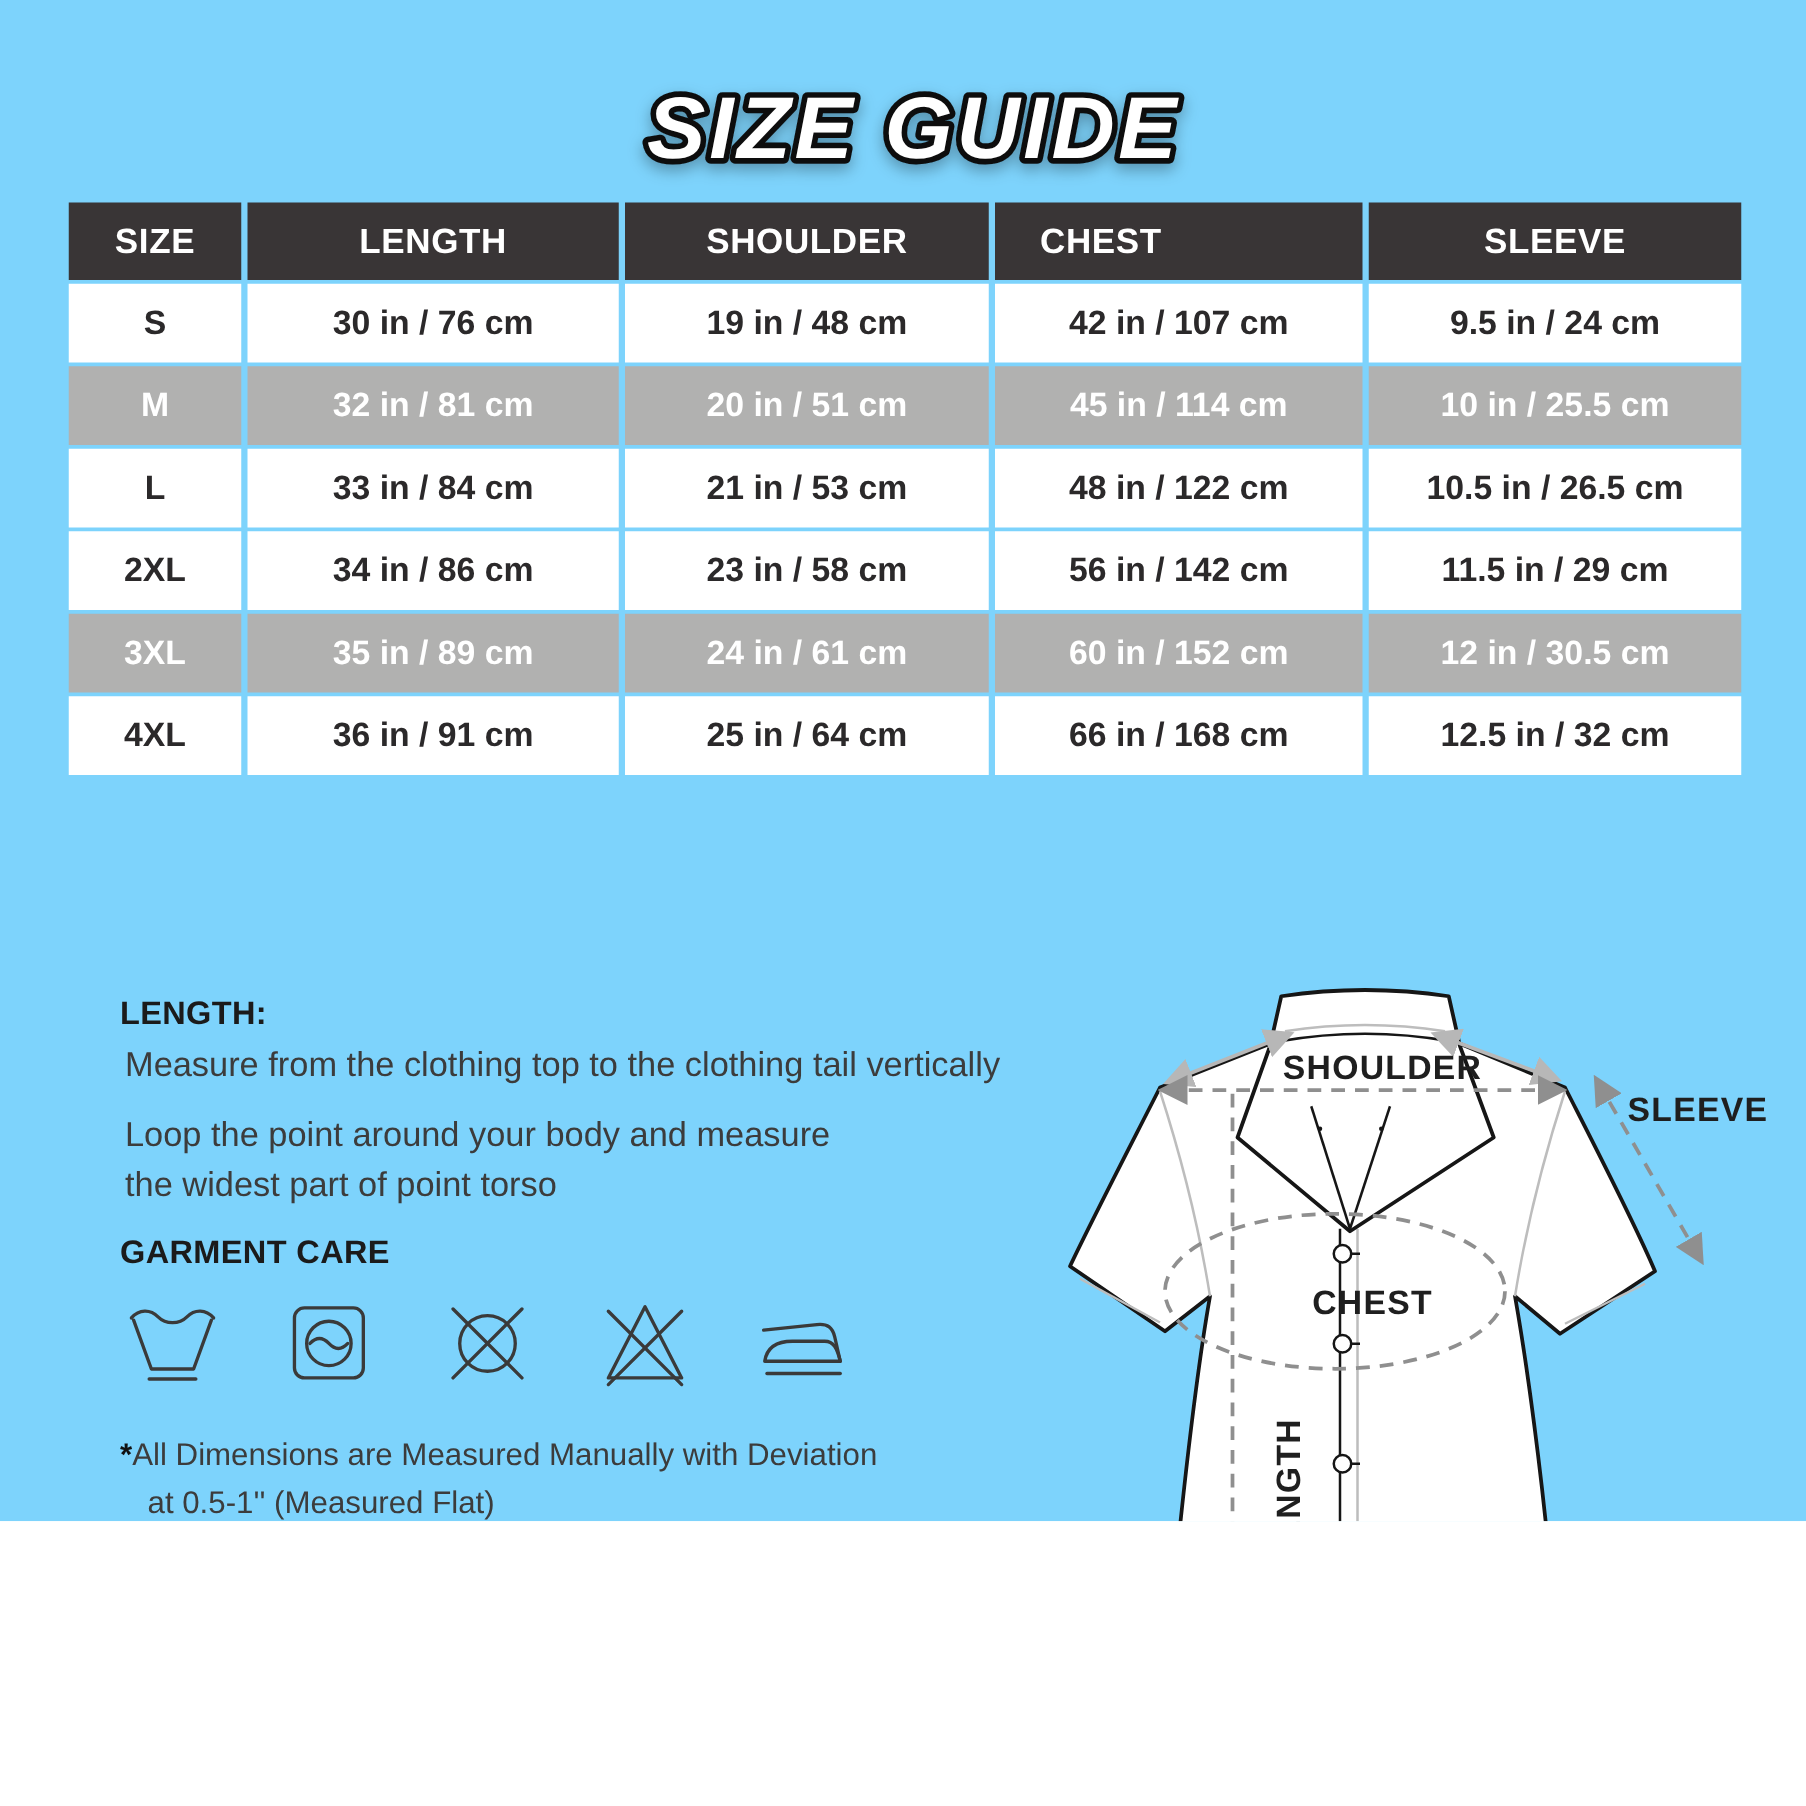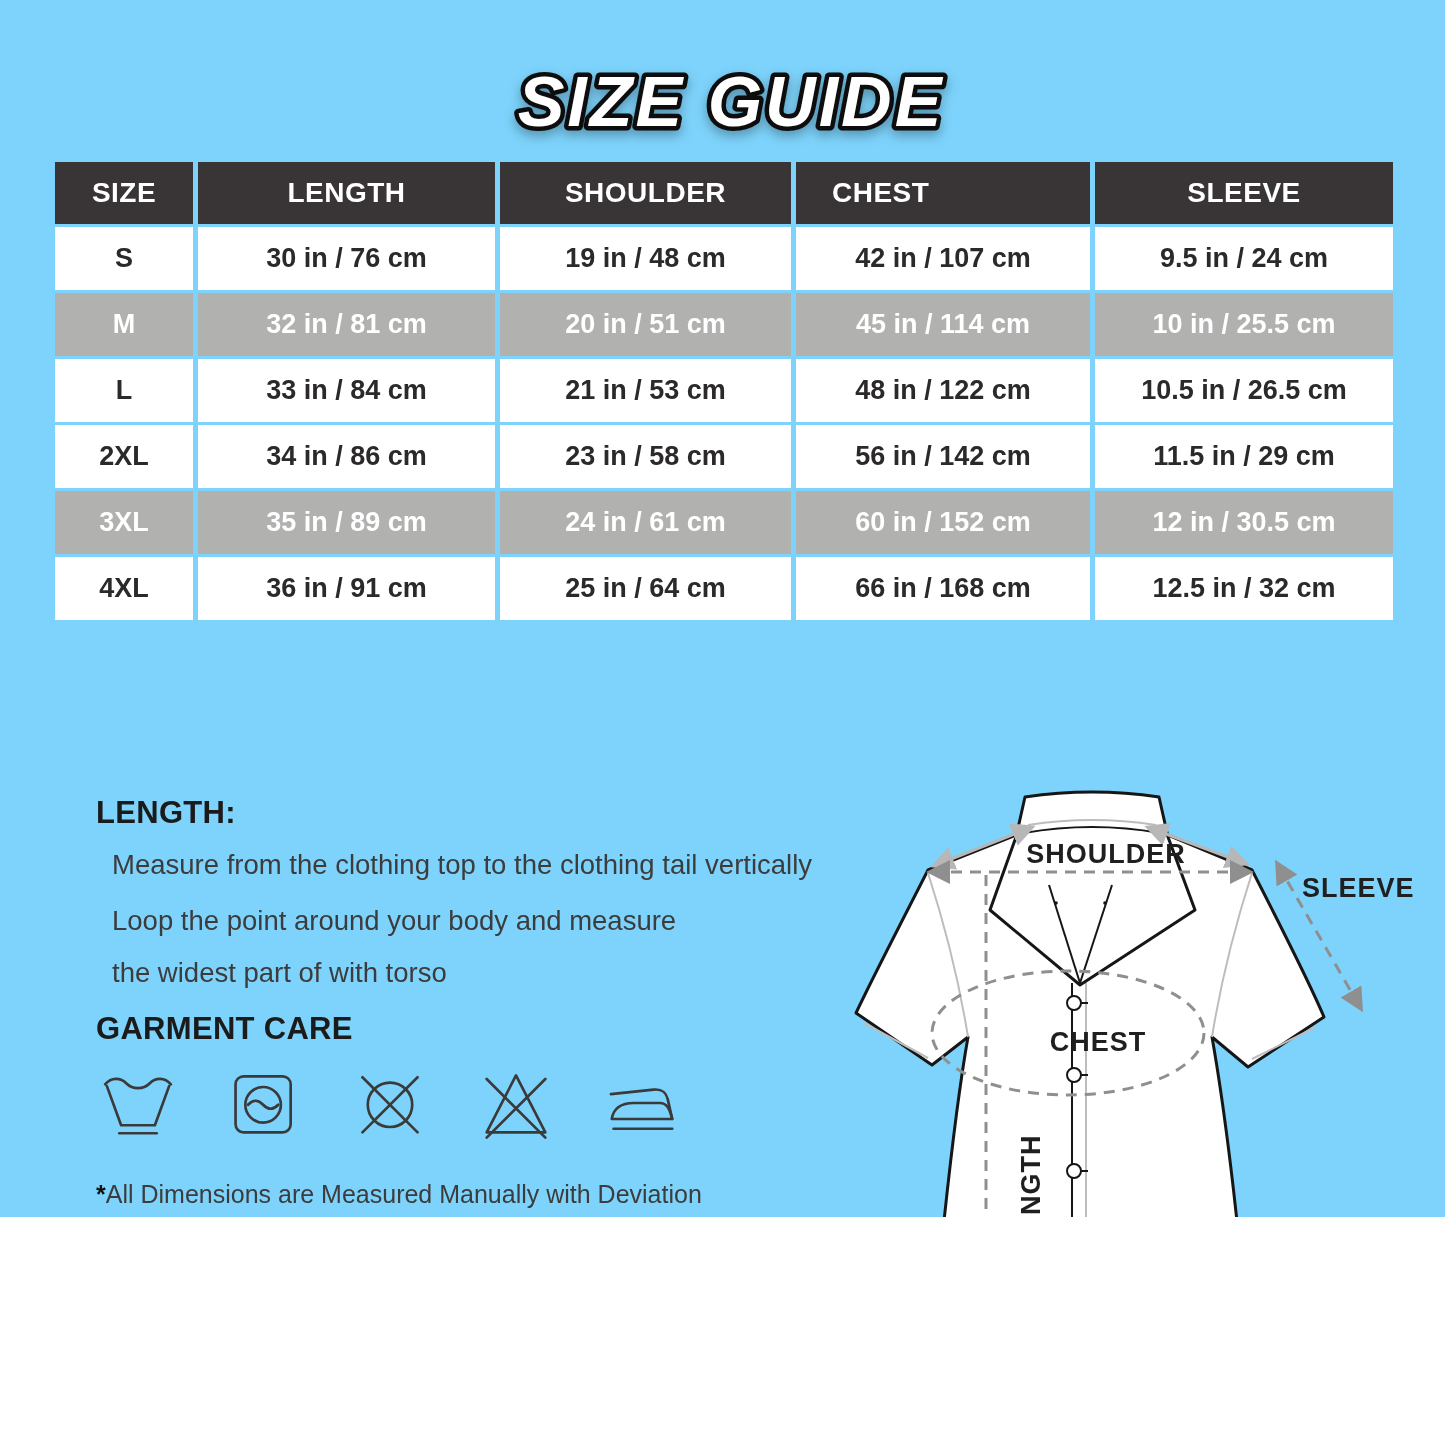--- a/index.html
+++ b/index.html
@@ -13,22 +13,22 @@
   table.size-table{position:absolute;left:50px;top:159px;border-collapse:separate;border-spacing:5px 3px;table-layout:fixed;}
   table.size-table th,table.size-table td{font-weight:bold;text-align:center;vertical-align:middle;padding:0;}
   table.size-table th{background:#393536;color:#ffffff;font-size:28px;height:62px;letter-spacing:0.5px;}
   table.size-table th.align-left{text-align:left;padding-left:36px;}
   table.size-table td{font-size:27px;height:63px;}
   tr.row-light td{background:#ffffff;color:#2b292a;}
   tr.row-dark td{background:#b1b1b0;color:#ffffff;}
 
   
   .info{position:absolute;left:96px;top:795px;width:800px;}
-  .info h2{font-size:31px;font-weight:bold;color:#1b1b1b;margin:0 0 8px 0;letter-spacing:0.3px;}
-  .info p{margin:16px;font-size:27.5px;color:#3c3c3c;line-height:36px;white-space:nowrap;}
+  .info h2{font-size:26px;font-weight:bold;color:#1b1b1b;margin:0 0 8px 0;letter-spacing:0.3px;}
+  .info p{margin:4px;font-size:27.5px;color:#3c3c3c;line-height:36px;white-space:nowrap;}
   .info .section{margin-bottom:20px;}
   .care-icons{display:flex;gap:46px;margin-top:16px;margin-left:2px;}
   .care-icons svg{width:80px;height:80px;stroke:#3a3a3a;fill:none;stroke-width:3;stroke-linecap:round;stroke-linejoin:round;}
   .footnote{margin-top:32px;font-size:25px;color:#3c3c3c;line-height:38px;}
   .footnote .star{font-weight:bold;color:#111;}
   .footnote .indent{padding-left:22px;}
 
   
   .diagram{position:absolute;left:828px;top:775px;width:617px;height:670px;}
   .diagram svg{width:100%;height:100%;}
@@ -116,21 +116,21 @@
   </tbody>
     </table>
 
   <div class="info">
     <div class="section">
       <h2>LENGTH:</h2>
       <p>Measure from the clothing top to the clothing tail vertically</p>
     </div>
     <div class="section">
       <p>Loop the point around your body and measure</p>
-      <p>the widest part of with torso</p>
+      <p>the widest part of point torso</p>
     </div>
     <div class="section">
       <h2>GARMENT CARE</h2>
       <div class="care-icons">
         <svg viewBox="0 0 90 90">
           <path d="M8 24 C 15 16, 25 16, 32 23 C 39 30, 51 30, 58 23 C 65 16, 75 16, 82 24"></path>
           <path d="M10 26 L 26 70 L 64 70 L 80 26"></path>
           <path d="M24 79 L 66 79"></path>
         </svg>
         <svg viewBox="0 0 90 90">

